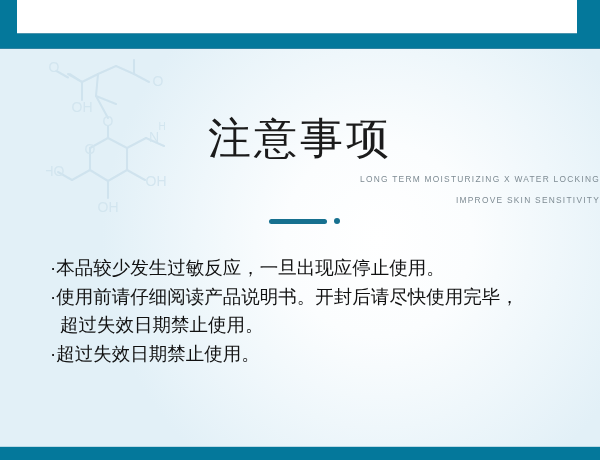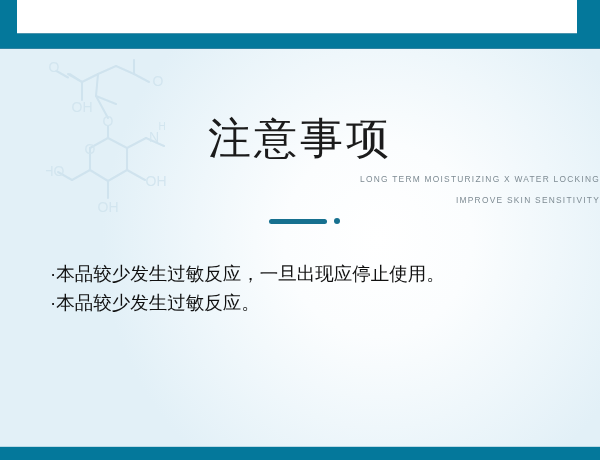--- a/index.html
+++ b/index.html
@@ -115,21 +115,21 @@
     width: 6px;
     height: 6px;
     border-radius: 50%;
     background: #16708f;
   }
 
   
   .body-list {
     position: absolute;
     left: 50px;
-    top: 260px;
+    top: 254px;
     width: 520px;
   }
   .body-line {
     font-family: "Liberation Sans", "DejaVu Sans", sans-serif;
     font-size: 18.5px;
     line-height: 28.5px;
     color: #111111;
     white-space: nowrap;
     letter-spacing: 0px;
   }
@@ -199,19 +199,21 @@
     <div class="subtitle">LONG TERM MOISTURIZING X WATER LOCKING</div>
     <div class="subtitle" style="margin-top:8px;">IMPROVE SKIN SENSITIVITY</div>
     <div class="divider">
       <span class="divider-bar"></span>
       <span class="divider-dot"></span>
     </div>
   </div>
 
   <div class="body-list">
     <div class="body-line">·本品较少发生过敏反应，一旦出现应停止使用。</div>
-    <div class="body-line">·本品较少发生过敏反应。</div>
+    <div class="body-line">·使用前请仔细阅读产品说明书。开封后请尽快使用完毕，</div>
+    <div class="body-line indented">超过失效日期禁止使用。</div>
+    <div class="body-line">·超过失效日期禁止使用。</div>
   </div>
 
   <div class="frame-bottom-hairline"></div>
   <div class="frame-bottom"></div>
 
 </div>
 
 </body></html>

